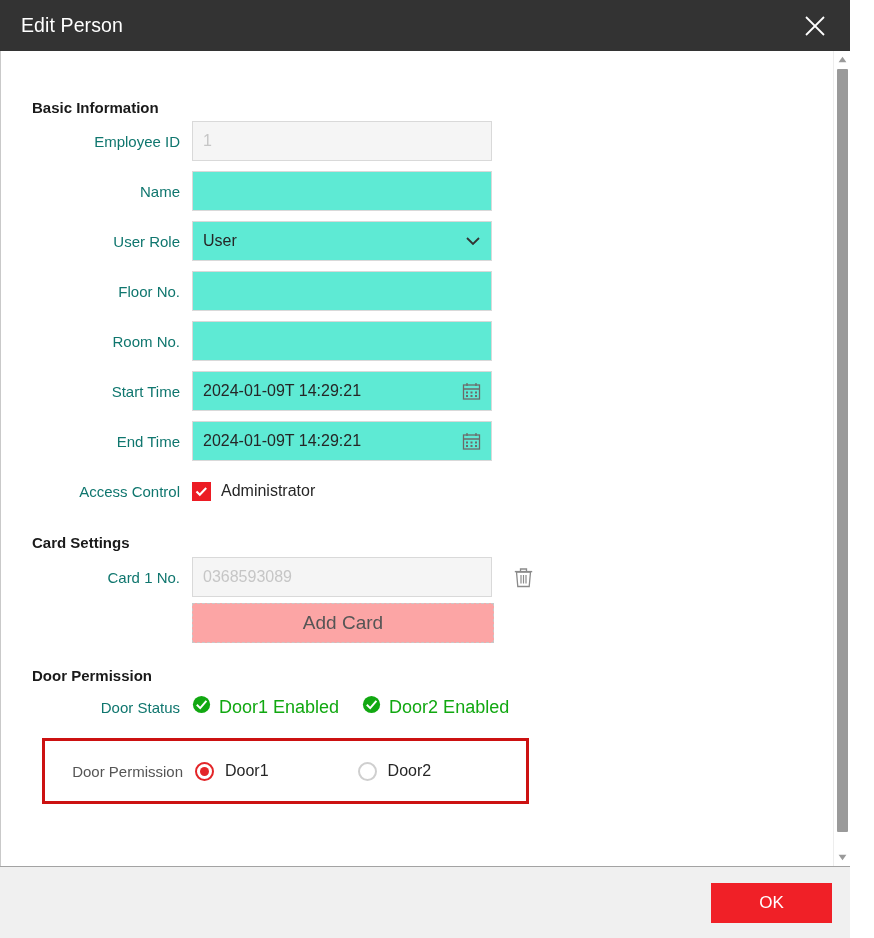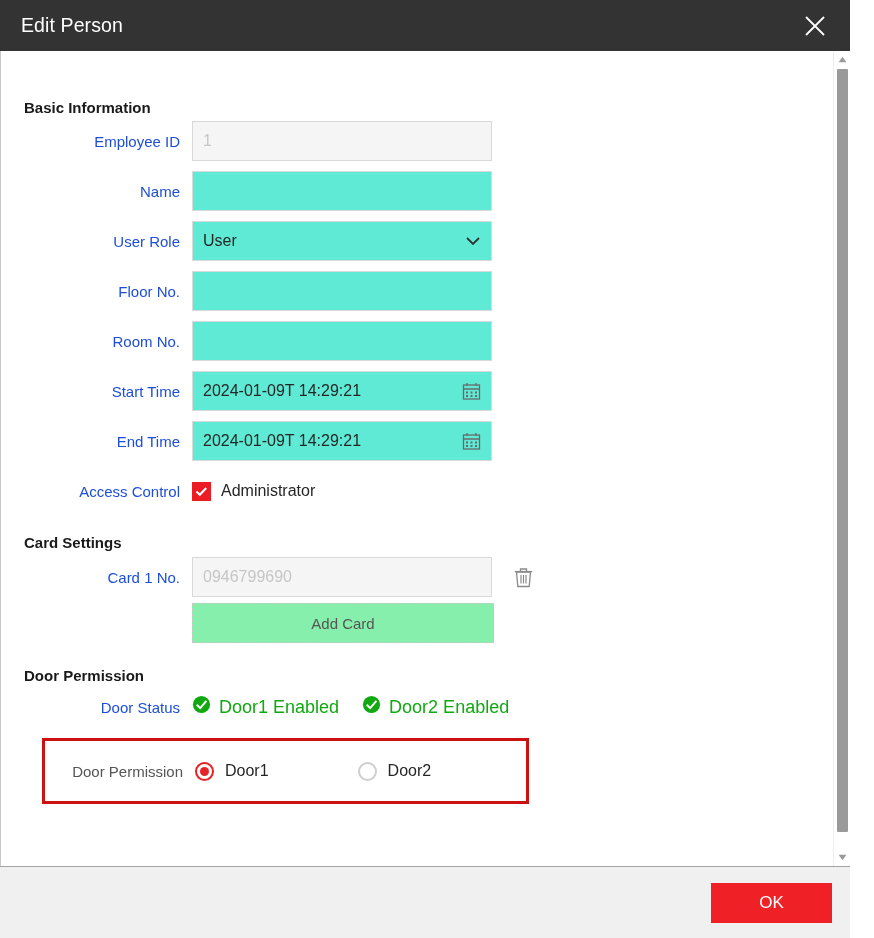--- a/index.html
+++ b/index.html
@@ -58,39 +58,39 @@
     position: absolute;
     top: 0; left: 0; right: 17px; bottom: 0;
     padding: 28px 0 0 0;
     overflow: hidden;
   }
 
   .section-title {
     font-size: 15px;
     font-weight: bold;
     color: #1a1a1a;
-    margin-left: 23px;
+    margin-left: 31px;
   }
   .section-title.basic      { margin-top: 20px; }
   .section-title.card       { margin-top: 0; }
   .section-title.door       { margin-top: 0; }
 
   
   .row {
     display: flex;
     align-items: center;
     height: 50px;
     padding-left: 31px;
   }
   .row-label {
     width: 160px;
     text-align: right;
     padding-right: 12px;
     font-size: 15px;
-    color: #1d4ed8;
+    color: #0f766e;
     white-space: nowrap;
   }
   .field {
     position: relative;
     width: 300px;
     height: 40px;
     border: 1px solid #d9d9d9;
     background: #5eead4;
     display: flex;
     align-items: center;
@@ -162,25 +162,25 @@
   }
   .addcard-row {
     display: flex;
     padding-left: 31px;
   }
   .addcard-spacer { width: 160px; padding-right: 12px; }
   .add-card-btn {
     width: 302px;
     height: 40px;
     border: 1px dashed #c8c8c8;
-    background: #86efac;
-    display: flex;
-    align-items: center;
-    justify-content: center;
-    font-size: 15px;
+    background: #fca5a5;
+    display: flex;
+    align-items: center;
+    justify-content: center;
+    font-size: 19px;
     color: #555555;
     cursor: pointer;
   }
 
   
   .door-status-row {
     display: flex;
     align-items: center;
     height: 46px;
     padding-left: 31px;
@@ -417,21 +417,21 @@
           </span>
           <span class="check-label">Administrator</span>
         </div>
       </div>
 
       <div class="section-title card" style="margin-top:18px;">Card Settings</div>
 
       <div class="card-row">
         <div class="row-label">Card 1 No.</div>
         <div class="field disabled">
-          <span class="ph">0946799690</span>
+          <span class="ph">0368593089</span>
         </div>
         <span class="trash-btn">
           <svg width="19" height="21" viewBox="0 0 19 21">
             <path d="M2.5 5 L16.5 5 L15.2 19.5 L3.8 19.5 Z" fill="none" stroke="#8a8a8a" stroke-width="1.3"></path>
             <line x1="0.8" y1="4.6" x2="18.2" y2="4.6" stroke="#8a8a8a" stroke-width="1.4"></line>
             <path d="M6.5 4.5 L6.5 2 L12.5 2 L12.5 4.5" fill="none" stroke="#8a8a8a" stroke-width="1.3"></path>
             <line x1="7" y1="8" x2="7" y2="16.5" stroke="#8a8a8a" stroke-width="1.2"></line>
             <line x1="9.5" y1="8" x2="9.5" y2="16.5" stroke="#8a8a8a" stroke-width="1.2"></line>
             <line x1="12" y1="8" x2="12" y2="16.5" stroke="#8a8a8a" stroke-width="1.2"></line>
           </svg>

